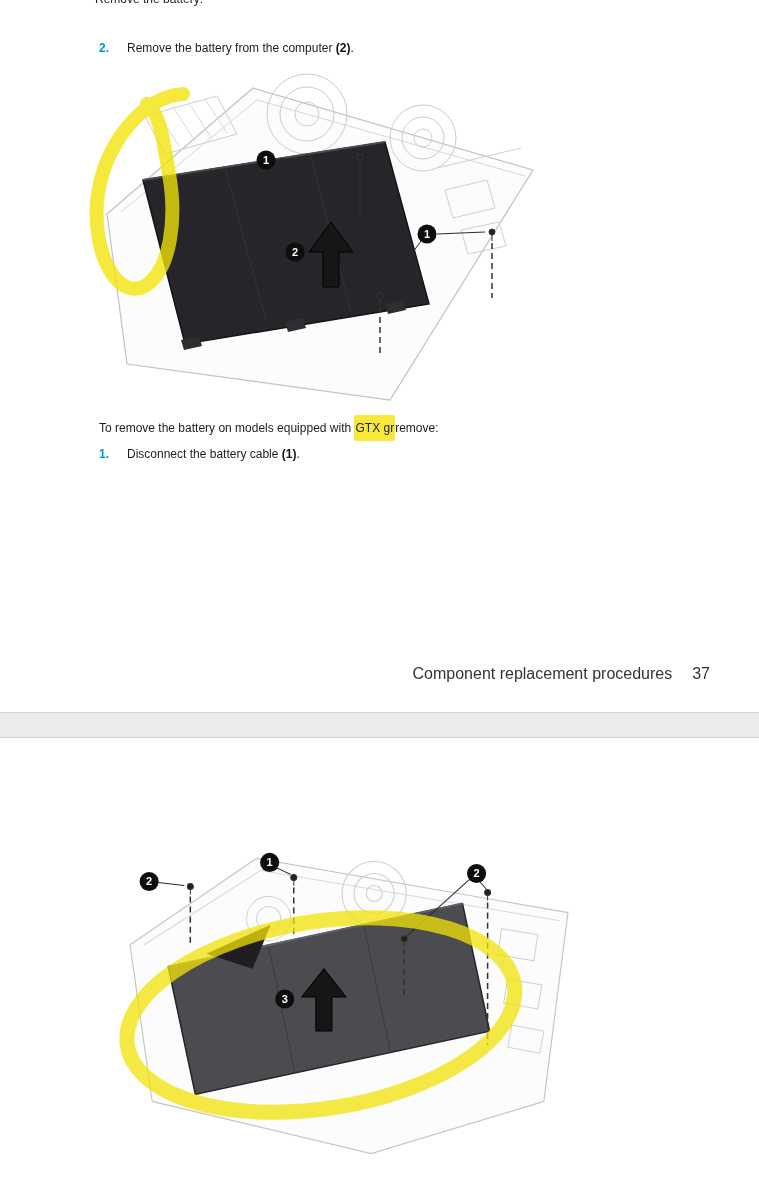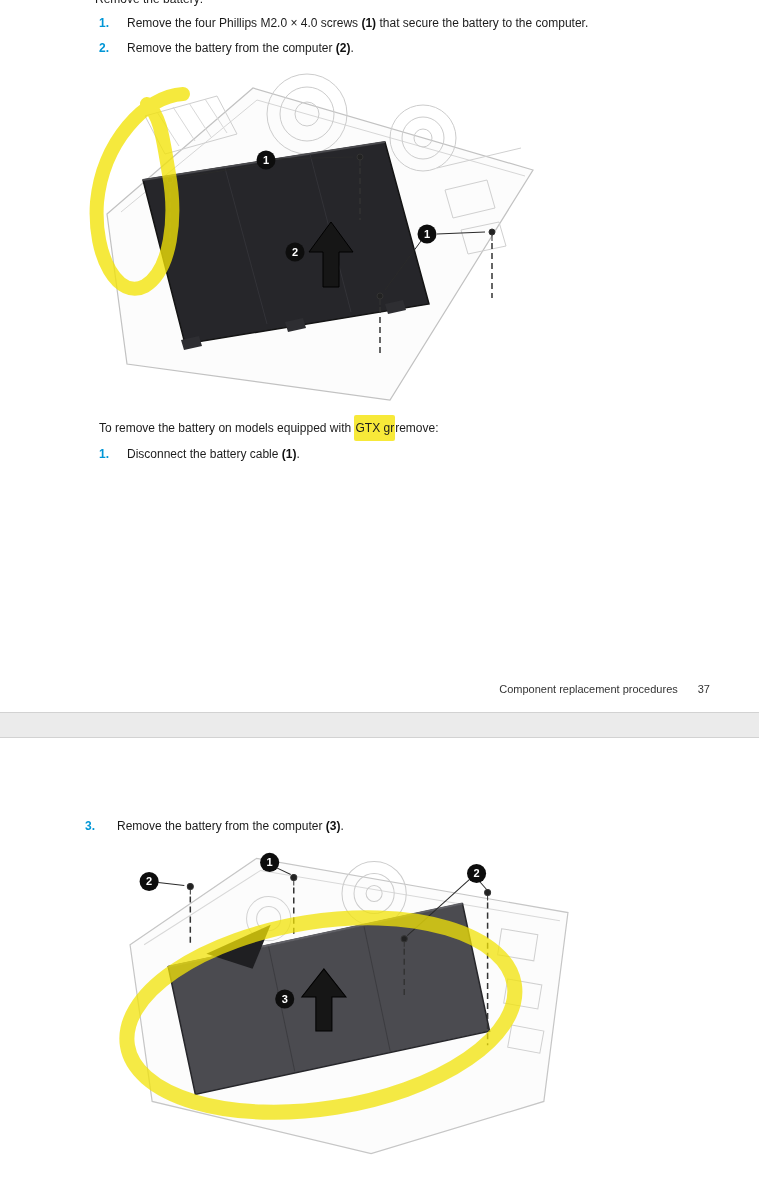--- a/index.html
+++ b/index.html
@@ -16,39 +16,36 @@
   #page-gap{height:26px;background:#ebebeb;border-top:1px solid #d2d2d2;border-bottom:1px solid #d2d2d2;box-sizing:border-box;}
   #page2{height:454px;}
 
   .textline{position:absolute;font-size:12px;line-height:15px;white-space:nowrap;}
   .step{left:99px;}
   .step .num{display:inline-block;width:28px;color:#0096d6;font-weight:700;}
   .p2step .num{display:inline-block;width:32px;color:#0096d6;font-weight:700;}
   .step b,.p2step b,.textline b{font-weight:700;color:#111;}
   .clip-head{left:95px;top:-8px;color:#1c1c1c;}
   .hl{background:rgba(245,228,7,.8);padding:6px 1px;border-radius:2px;}
-  .footer{position:absolute;top:665px;left:0;width:710px;text-align:right;font-size:11px;color:#333;margin-top:18px;}
+  .footer{position:absolute;top:665px;left:0;width:710px;text-align:right;font-size:16px;color:#333;}
   .footer .pagenum{display:inline-block;margin-left:20px;color:#333;}
   .fig{position:absolute;}
   #fig1{left:85px;top:72px;}
   #fig2{left:118px;top:110px;}
   svg text.callout-num{font-family:"Liberation Sans",sans-serif;font-size:11px;font-weight:700;fill:#ffffff;text-anchor:middle;}
 </style>
 </head>
 <body>
 
 <section class="page" id="page1">
 
   <div class="textline clip-head">
     <span>Remove the battery:</span>
   </div>
 
-  <div class="textline step" style="top:16px">
-    <span class="num">1.</span><span>Remove the four Phillips M2.0 × 4.0 screws </span><b>(1)</b><span> that secure the battery to the computer.</span>
-  </div>
 
   <div class="textline step" style="top:41px">
     <span class="num">2.</span><span>Remove the battery from the computer </span><b>(2)</b><span>.</span>
   </div>
 
   <svg id="fig1" class="fig" width="450" height="330" viewBox="0 0 450 330">
 
     <g>
       <path d="M22,142 L168,16 L448,98 L305,328 L42,292 Z" fill="#fcfcfc" stroke="#c2c2c2" stroke-width="1.2"></path>
       <path d="M36,140 L172,28 L440,104" fill="none" stroke="#d6d6d6" stroke-width="1"></path>
@@ -137,23 +134,20 @@
 
   <div class="footer">
     <span>Component replacement procedures</span><span class="pagenum">37</span>
   </div>
 </section>
 
 <div id="page-gap"></div>
 
 <section class="page" id="page2">
 
-  <div class="textline p2step" style="left:85px;top:81px">
-    <span class="num">3.</span><span>Remove the battery from the computer </span><b>(3)</b><span>.</span>
-  </div>
 
   <svg id="fig2" class="fig" width="460" height="312" viewBox="0 0 458 310">
 
     <g>
       <path d="M12,96 L138,10 L448,64 L424,252 L252,304 L34,252 Z" fill="#fcfcfc" stroke="#c6c6c6" stroke-width="1.2"></path>
       <path d="M26,96 L142,22 L440,72" fill="none" stroke="#d8d8d8"></path>
       <g fill="none" stroke="#cccccc">
         <circle cx="255" cy="45" r="32"></circle>
           <circle cx="255" cy="45" r="20"></circle>
           <circle cx="255" cy="45" r="8"></circle>

